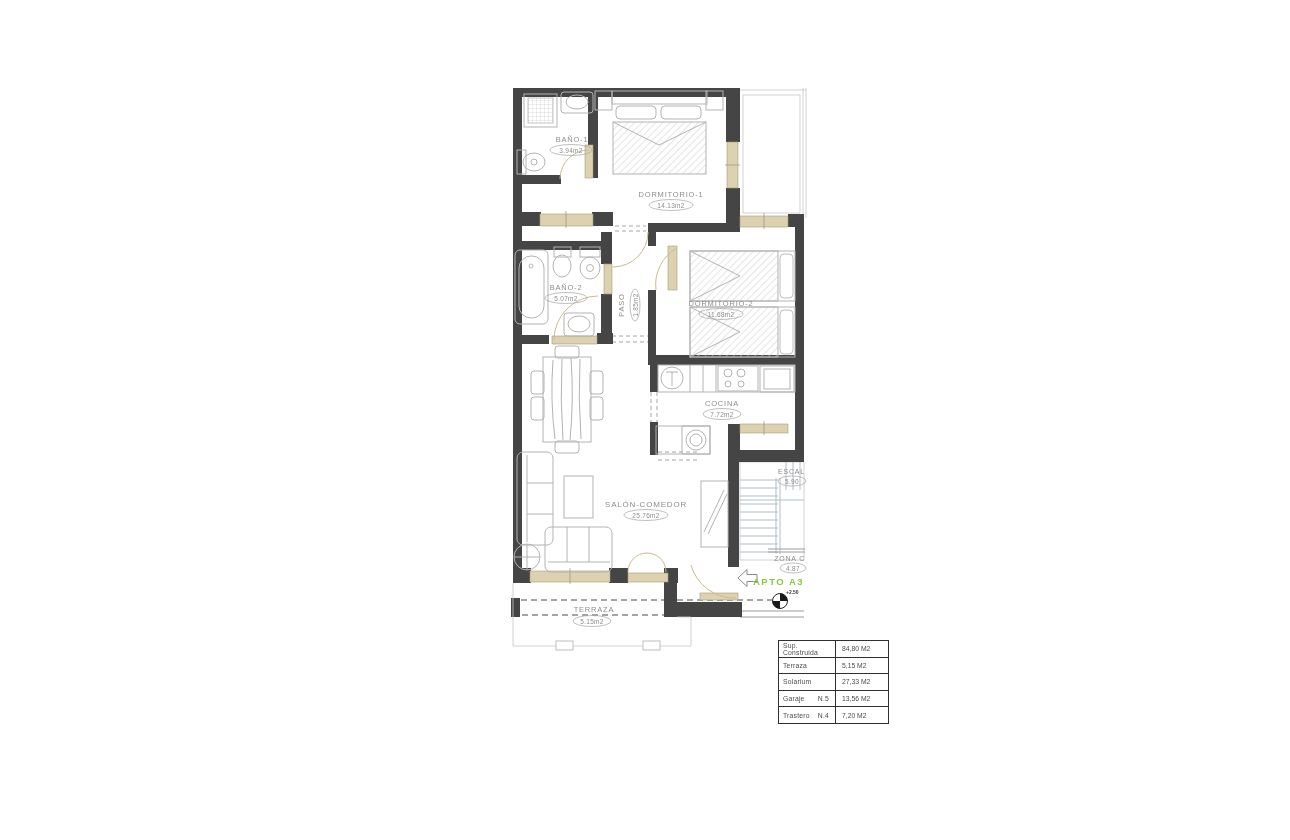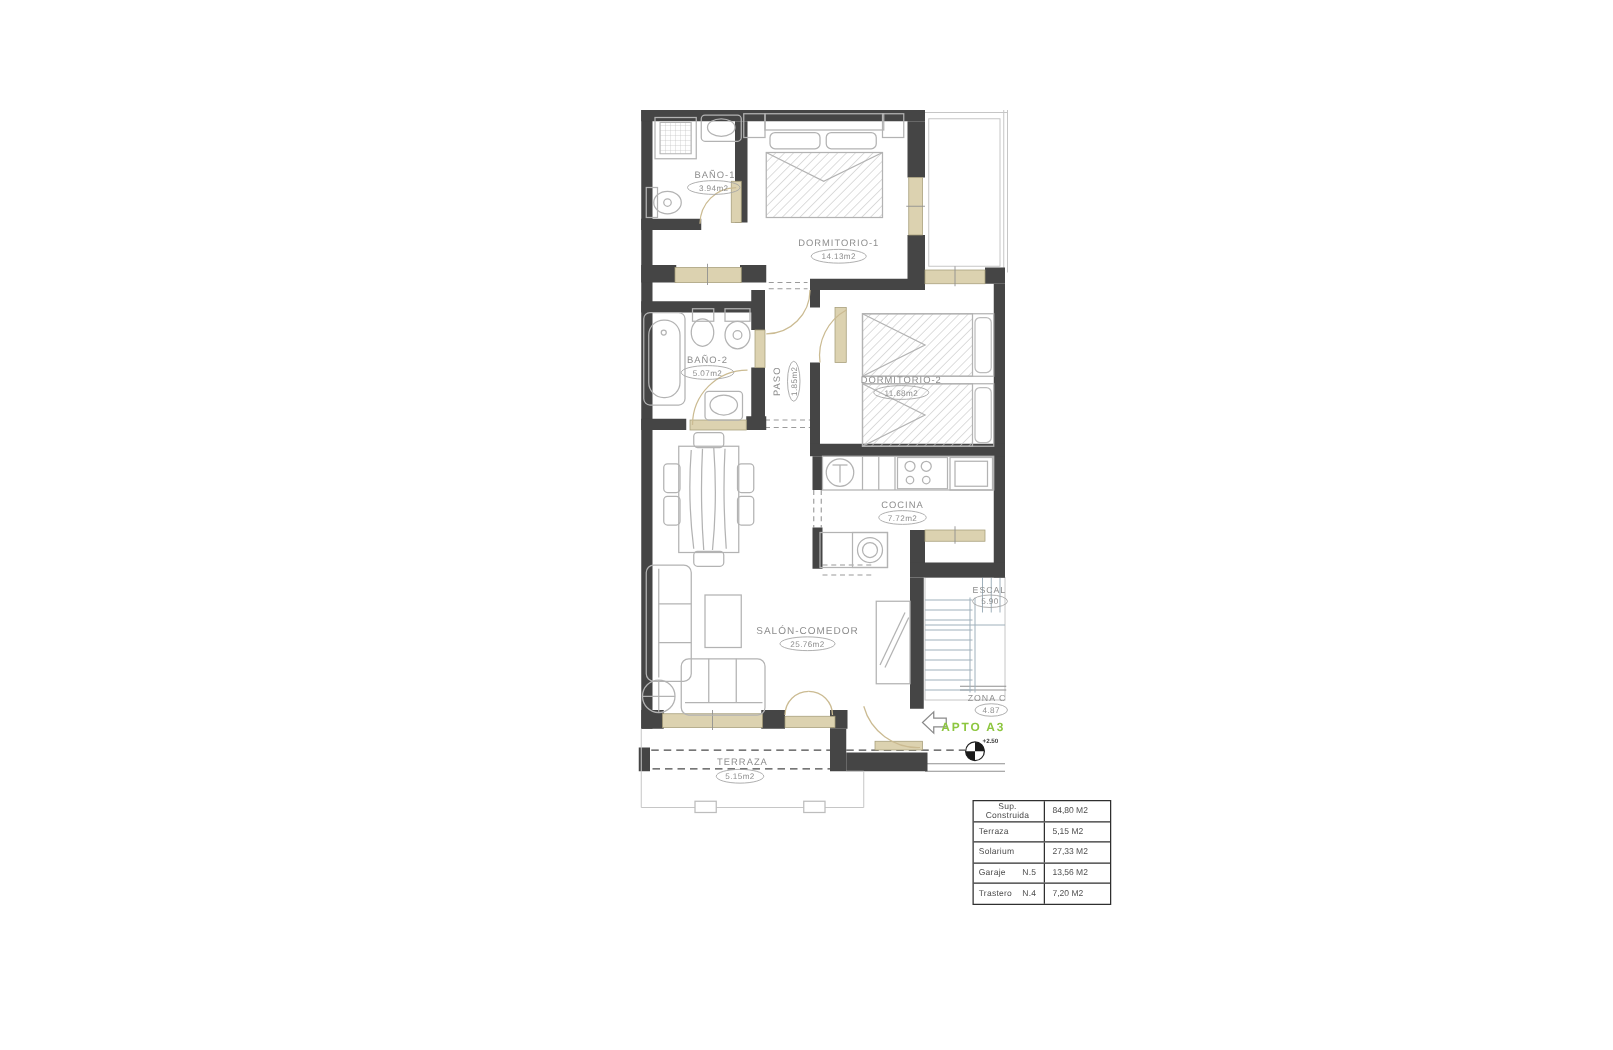--- a/index.html
+++ b/index.html
@@ -1,17 +1,17 @@
 <!DOCTYPE html>
 <html><head>
 <meta charset="utf-8">
 <style>
   html,body{margin:0;padding:0;background:#ffffff;}
   .canvas{position:relative;width:1048px;height:840px;background:#fff;overflow:hidden;
-          font-family:"Liberation Sans", sans-serif;text-align:center;}
+          font-family:"Liberation Sans", sans-serif;}
   svg text{font-family:"Liberation Sans", sans-serif;}
   .room-name{fill:#8d8d8d;font-size:7.5px;letter-spacing:0.8px;}
   .room-name.big{font-size:8px;}
   .area-txt{fill:#8d8d8d;font-size:6.5px;letter-spacing:0.3px;}
   .area-oval{fill:none;stroke:#a3a3a3;stroke-width:0.7;}
   .cut-label{fill:#8d8d8d;font-size:7px;letter-spacing:0.8px;}
   .apto{fill:#8dc63f;font-size:9.5px;font-weight:bold;letter-spacing:1.5px;}
   .lvl{fill:#3a3a3a;font-size:5px;font-weight:bold;}
   .furn{stroke:#b3b3b3;fill:none;stroke-width:1;}
   .furn2{stroke:#bdbdbd;fill:#ffffff;stroke-width:1;}

